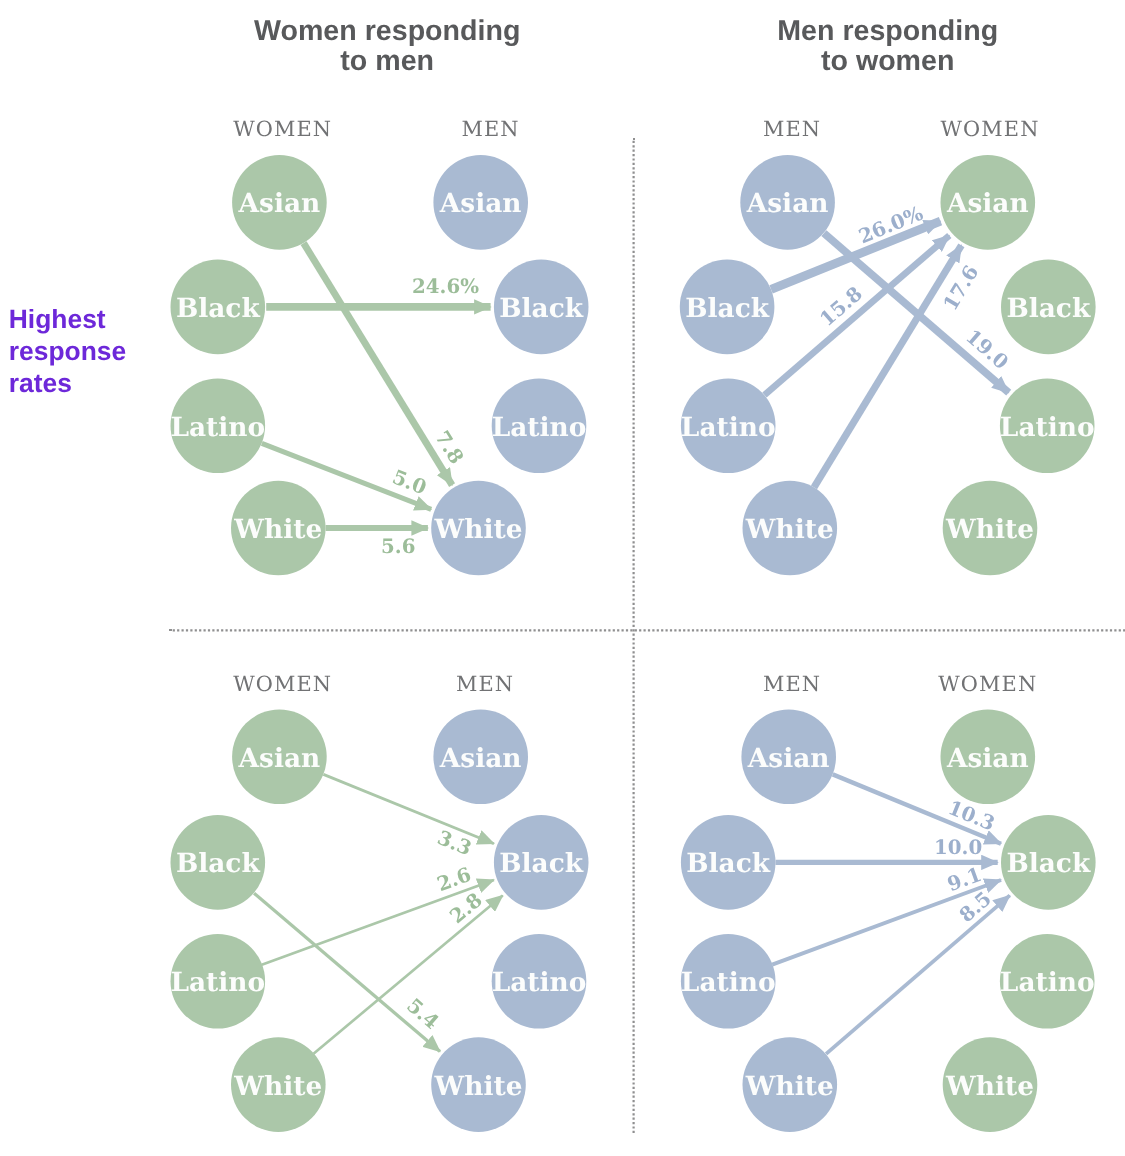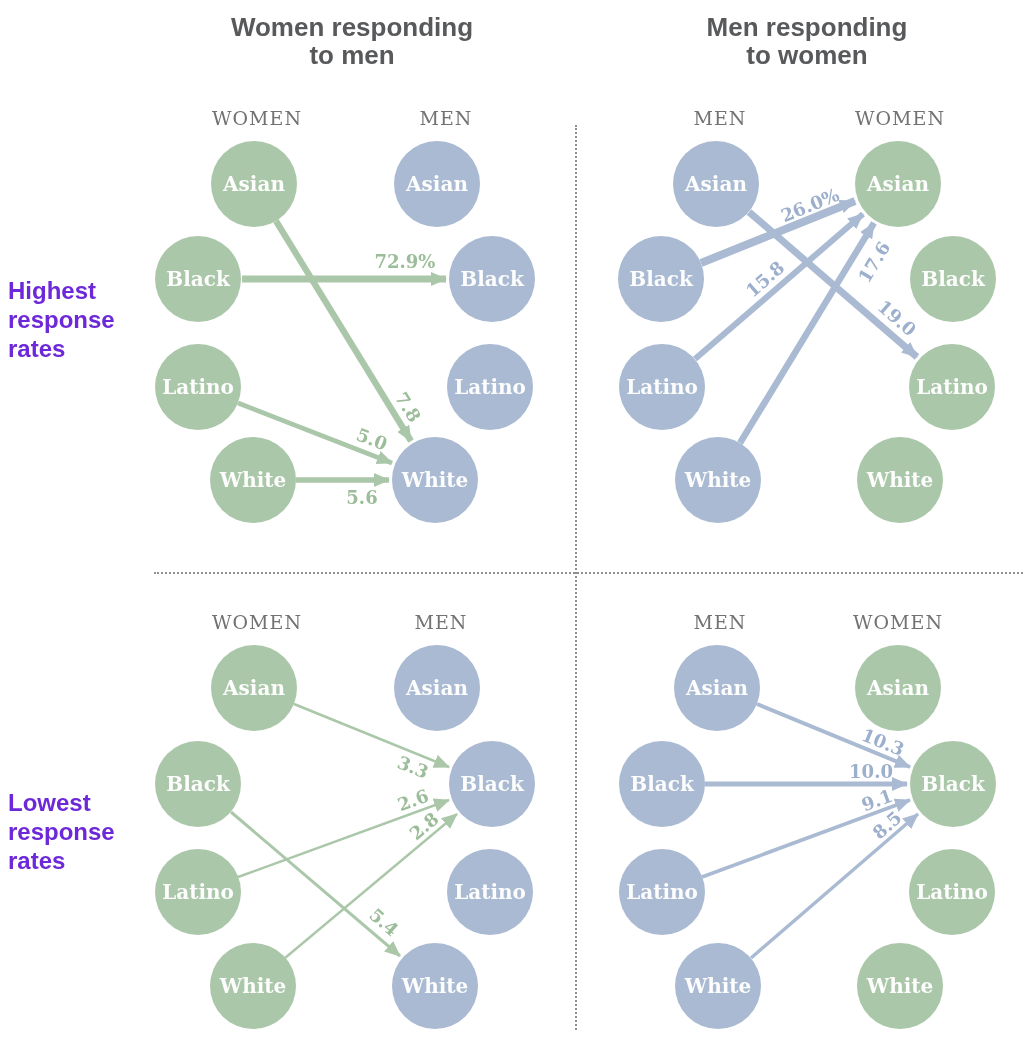--- a/index.html
+++ b/index.html
@@ -11,21 +11,21 @@
   .title{position:absolute;transform:translateX(-50%);text-align:center;
          font-weight:700;font-size:26px;line-height:28px;color:#58595b;white-space:nowrap;}
   .side-label{position:absolute;left:8px;width:128px;font-weight:700;font-size:24px;
               line-height:29px;color:#6d28d9;}
   .col-label{position:absolute;transform:translateX(-50%);
              font-family:"DejaVu Serif","Liberation Serif",serif;font-size:19px;
              letter-spacing:1px;color:#717274;white-space:nowrap;}
   .node{position:absolute;width:86px;height:86px;border-radius:50%;
         display:flex;align-items:center;justify-content:center;
         font-family:"DejaVu Serif","Liberation Serif",serif;font-weight:700;
-        font-size:20px;color:#fcfdfc;}
+        font-size:24px;color:#fcfdfc;}
   .node.g{background:#abc7a9;}
   .node.b{background:#a9bad2;}
   .val{position:absolute;transform:translate(-50%,-50%) rotate(var(--r,0deg));
        font-family:"DejaVu Serif","Liberation Serif",serif;font-weight:700;
        font-size:18px;white-space:nowrap;}
   .val.g{color:#9cbd99;}
   .val.b{color:#9cafcc;}
   .vdiv{position:absolute;left:575px;top:125px;height:905px;width:0;border-left:2px dotted #8f8f90;}
   .hdiv{position:absolute;left:154px;top:572px;width:869px;height:0;border-top:2px dotted #8f8f90;}
 </style>
@@ -71,21 +71,20 @@
   <div class="title" style="left:352px;top:13px;">
     <span>Women responding</span><br>
     <span>to men</span>
   </div>
   <div class="title" style="left:807px;top:13px;">
     <span>Men responding</span><br>
     <span>to women</span>
   </div>
 
   <div class="side-label" style="top:276px;">Highest response rates</div>
-  <div class="side-label" style="top:788px;">Lowest response rates</div>
 
   <div class="col-label" style="left:257px;top:107px;">WOMEN</div>
   <div class="col-label" style="left:446px;top:107px;">MEN</div>
   <div class="col-label" style="left:720px;top:107px;">MEN</div>
   <div class="col-label" style="left:900px;top:107px;">WOMEN</div>
   <div class="col-label" style="left:257px;top:611px;">WOMEN</div>
   <div class="col-label" style="left:441px;top:611px;">MEN</div>
   <div class="col-label" style="left:720px;top:611px;">MEN</div>
   <div class="col-label" style="left:898px;top:611px;">WOMEN</div>
 
@@ -118,21 +117,21 @@
 
   <div class="node b" style="left:674px;top:645px;">Asian</div>
   <div class="node b" style="left:619px;top:741px;">Black</div>
   <div class="node b" style="left:619px;top:849px;">Latino</div>
   <div class="node b" style="left:675px;top:943px;">White</div>
   <div class="node g" style="left:855px;top:645px;">Asian</div>
   <div class="node g" style="left:910px;top:741px;">Black</div>
   <div class="node g" style="left:909px;top:849px;">Latino</div>
   <div class="node g" style="left:857px;top:943px;">White</div>
 
-  <div class="val g" style="left:405px;top:261px;--r:0deg;">72.9%</div>
+  <div class="val g" style="left:405px;top:261px;--r:0deg;">24.6%</div>
   <div class="val g" style="left:408px;top:407px;--r:58deg;">7.8</div>
   <div class="val g" style="left:372px;top:439px;--r:21deg;">5.0</div>
   <div class="val g" style="left:362px;top:497px;--r:0deg;">5.6</div>
 
   <div class="val b" style="left:810px;top:205px;--r:-22deg;">26.0%</div>
   <div class="val b" style="left:765px;top:279px;--r:-41deg;">15.8</div>
   <div class="val b" style="left:874px;top:262px;--r:-59deg;">17.6</div>
   <div class="val b" style="left:897px;top:318px;--r:41deg;">19.0</div>
 
   <div class="val g" style="left:413px;top:767px;--r:22deg;">3.3</div>

